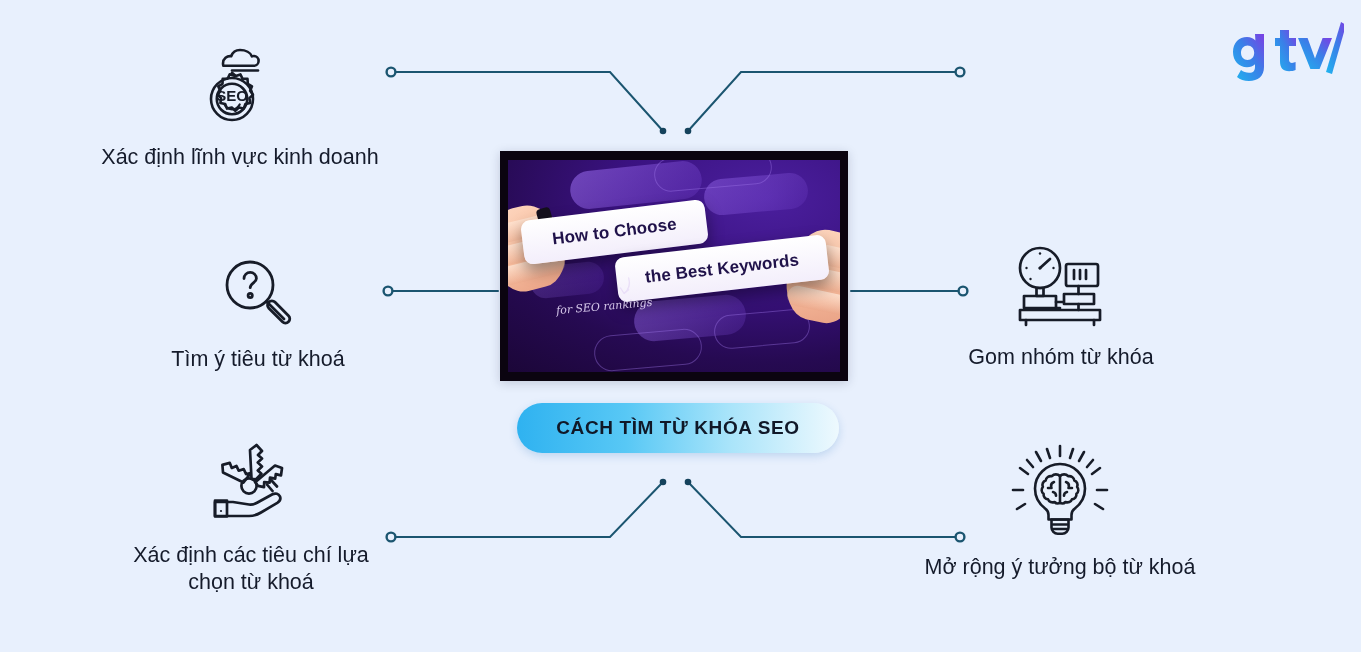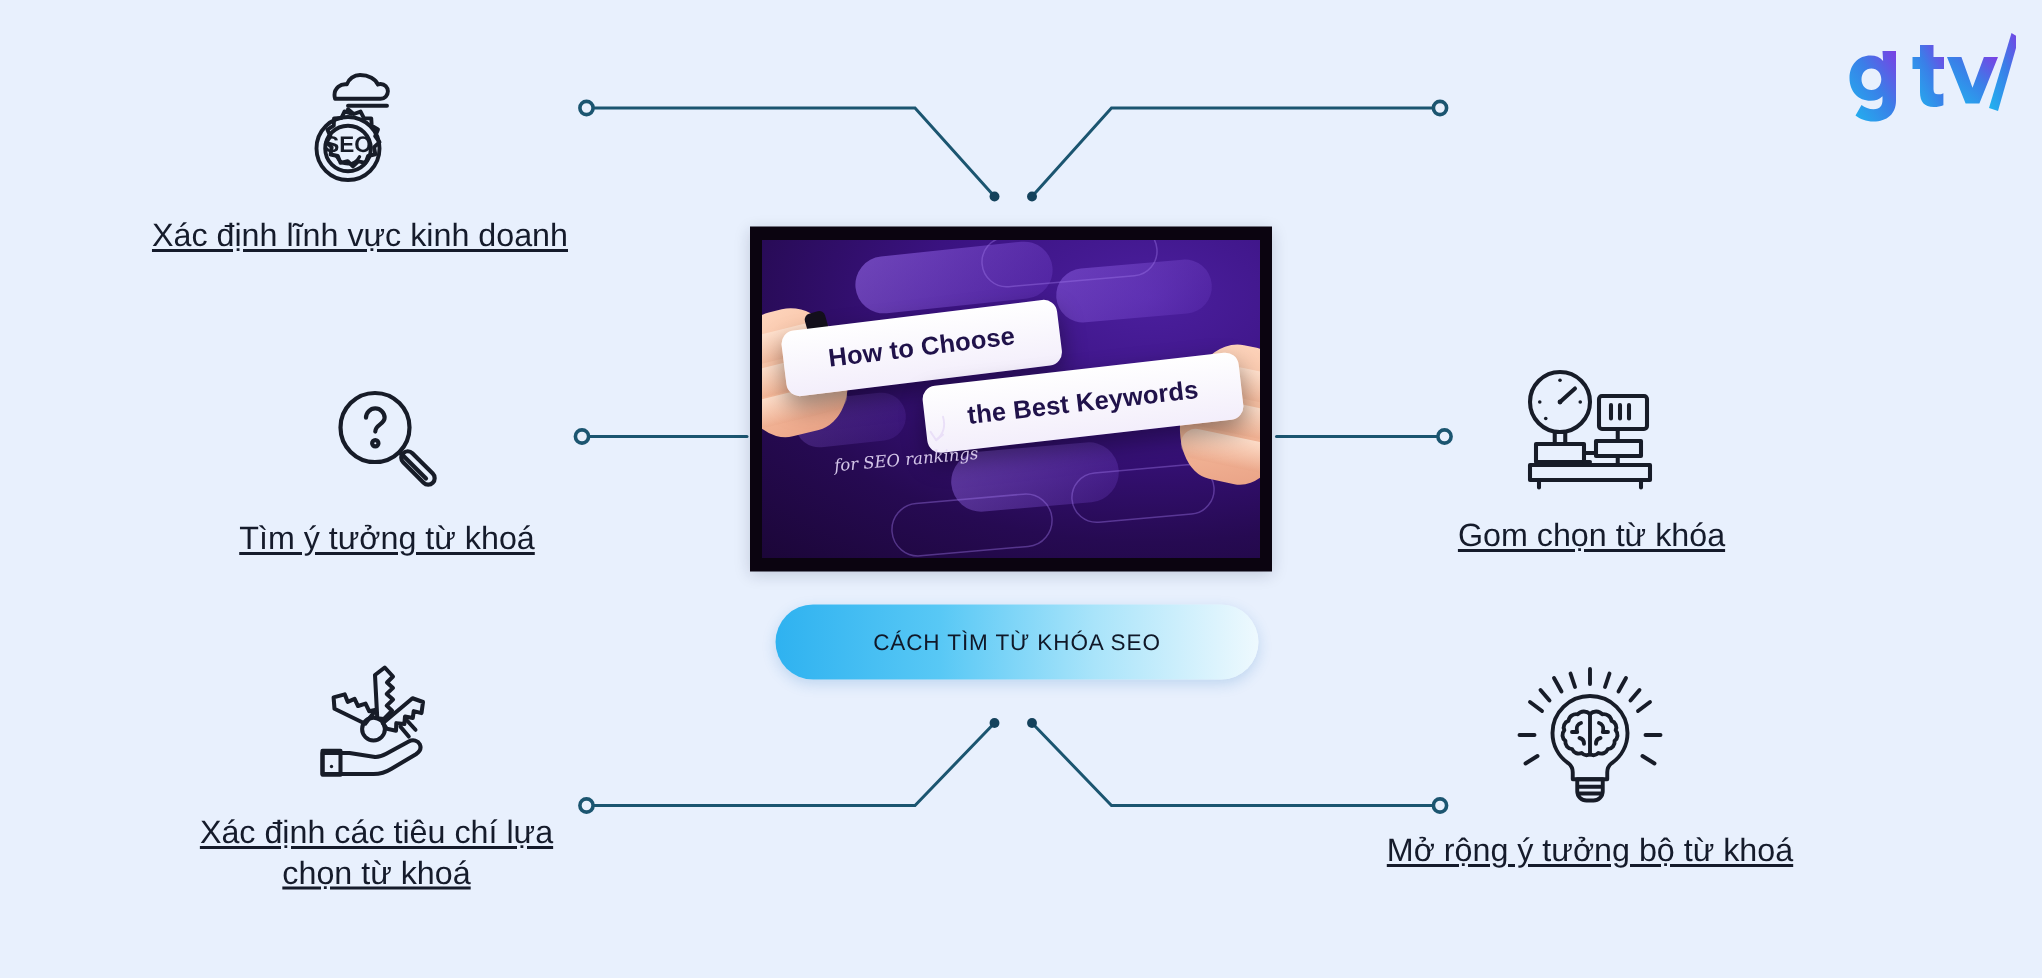--- a/index.html
+++ b/index.html
@@ -92,34 +92,33 @@
   
   .pill {
     position: absolute; left: 517px; top: 403px;
     width: 322px; height: 50px;
     border-radius: 999px;
     background: linear-gradient(90deg, #2fb2f0 0%, #58c8f5 34%, #a9e4fa 66%, #eef9fe 100%);
     display: flex; align-items: center; justify-content: center;
     box-shadow: 0 3px 9px rgba(40,120,190,.22);
   }
   .pill span {
-    font-size: 15px; font-weight: 400;
+    font-size: 19px; font-weight: 700;
     color: #101828; letter-spacing: .6px;
   }
 
   
   .node { position: absolute; text-align: center; }
   .node .icon { display: block; margin: 0 auto; }
   .node .label {
     font-size: 21.5px;
     color: #151b2b;
     line-height: 1.26;
     white-space: pre-line;
     margin-top: 10px;
-    text-decoration: underline;
   }
 
   .n-tl { left: 44px;  top: 42px;  width: 392px; }
   .n-ml { left: 118px; top: 252px; width: 280px; }
   .n-bl { left: 80px;  top: 440px; width: 342px; }
   .n-tr { left: 930px; top: 28px;  width: 258px; }
   .n-mr { left: 920px; top: 242px; width: 282px; }
   .n-br { left: 880px; top: 444px; width: 360px; text-align: center; }
 
   svg.ico { display: block; }
@@ -236,21 +235,21 @@
   <div class="node n-ml">
     <svg class="ico icon" width="84" height="84" viewBox="0 0 84 84" xmlns="http://www.w3.org/2000/svg">
       <g fill="none" stroke="#171c28" stroke-width="2.8" stroke-linecap="round" stroke-linejoin="round">
         <circle cx="34" cy="33" r="23"></circle>
         <path d="M50.5 49.5 68 67"></path>
         <path d="M52.8 56.2c-1.7-1.7-1.7-4.4 0-6.1 1.7-1.7 4.4-1.7 6.1 0l13.6 13.6c1.7 1.7 1.7 4.4 0 6.1-1.7 1.7-4.4 1.7-6.1 0z"></path>
         <path d="M28 26.5c0-3.4 2.8-6.2 6.2-6.2s6.2 2.8 6.2 6.2c0 4.4-6.2 4.4-6.2 9.2"></path>
         <circle cx="34.2" cy="43.5" r="2.1"></circle>
       </g>
     </svg>
-    <div class="label">Tìm ý tưởng từ khoá</div>
+    <div class="label">Tìm ý tiêu từ khoá</div>
   </div>
 
   <div class="node n-bl">
     <svg class="ico icon" width="92" height="92" viewBox="0 0 92 92" xmlns="http://www.w3.org/2000/svg">
       <g fill="none" stroke="#171c28" stroke-width="2.7" stroke-linecap="round" stroke-linejoin="round">
         <circle cx="44" cy="46" r="7.6"></circle>
         <path d="M46.5 38.8 45 10l6.5-5 5.5 6-4 4 4 3.6-4.2 4 4.2 3.8-4.2 4 3.6 3.4-5.6 5.6z"></path>
         <path d="M38.5 42.5 18 32.5l-.6-7.6 7.4-2 2 5 4.6-2 2.3 4.8 5-1.6 2.4 5 4.6-1z"></path>
         <path d="M50.2 42.2 70 25.5l7 2.5-1 7.4-5.2-1.3-.6 4.6-5.2-1-.4 5-5.4-.6-.2 5-6-1.2z"></path>
         <path d="M62 44.5l5.5 6.5"></path>
@@ -281,21 +280,21 @@
         <path d="M62 28v9M68 28v9M74 28v9"></path>
         <path d="M66.5 44v8"></path>
         <path d="M52 52h30v10H52z"></path>
         <path d="M66.5 62v6"></path>
         <path d="M8 68h80v10H8z"></path>
         <path d="M14 78v5M82 78v5"></path>
         <path d="M44 60h5M49 60h1.5"></path>
         <path d="M44 66h4"></path>
       </g>
     </svg>
-    <div class="label">Gom chọn từ khóa</div>
+    <div class="label">Gom nhóm từ khóa</div>
   </div>
 
   <div class="node n-br">
     <svg class="ico icon" width="100" height="100" viewBox="0 0 100 100" xmlns="http://www.w3.org/2000/svg">
       <g fill="none" stroke="#171c28" stroke-width="2.6" stroke-linecap="round" stroke-linejoin="round">
         <path d="M50 20c-13.8 0-25 11-25 24.6 0 8.3 4.1 15.6 10.4 20.1 2 1.5 3.1 3.8 3.1 6.2v4.6h23v-4.6c0-2.4 1.1-4.7 3.1-6.2C70.9 60.2 75 52.9 75 44.6 75 31 63.8 20 50 20z"></path>
         <path d="M41.5 75.5h17v8c0 3.4-2.8 6.2-6.2 6.2h-4.6c-3.4 0-6.2-2.8-6.2-6.2z"></path>
         <path d="M43 80.5h14M43 85h14"></path>
 
         <path d="M50 12V2"></path>

